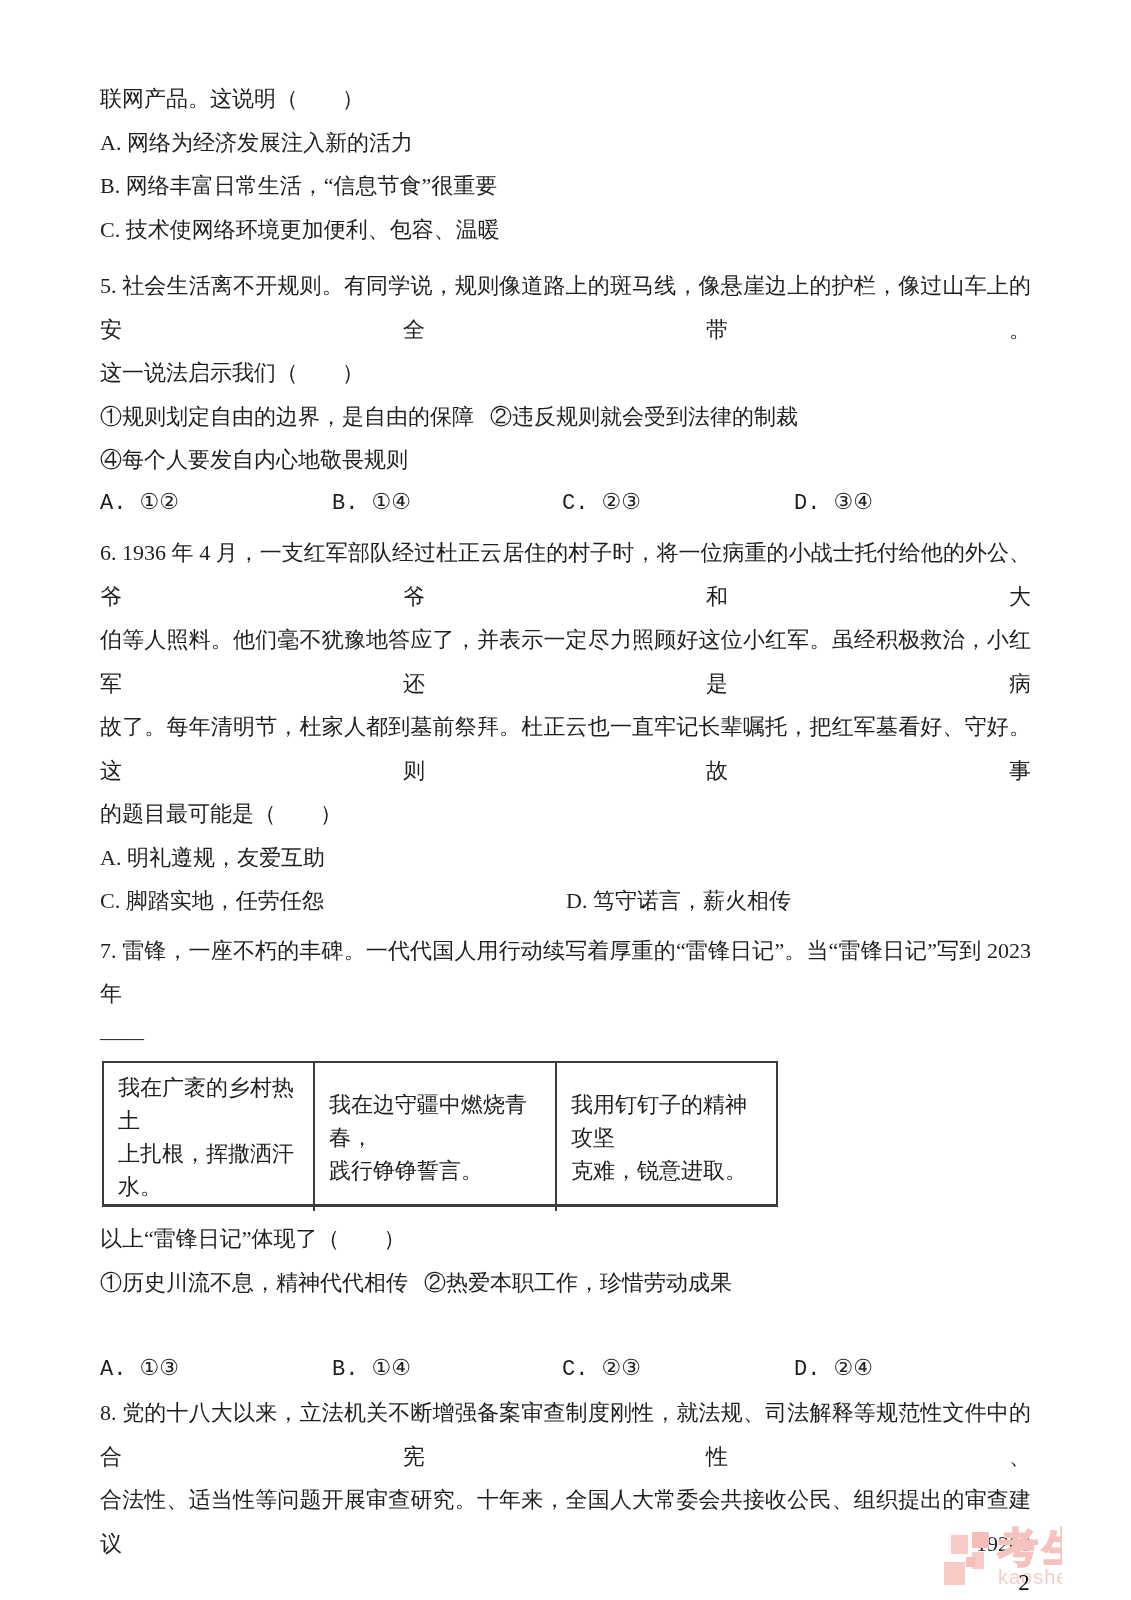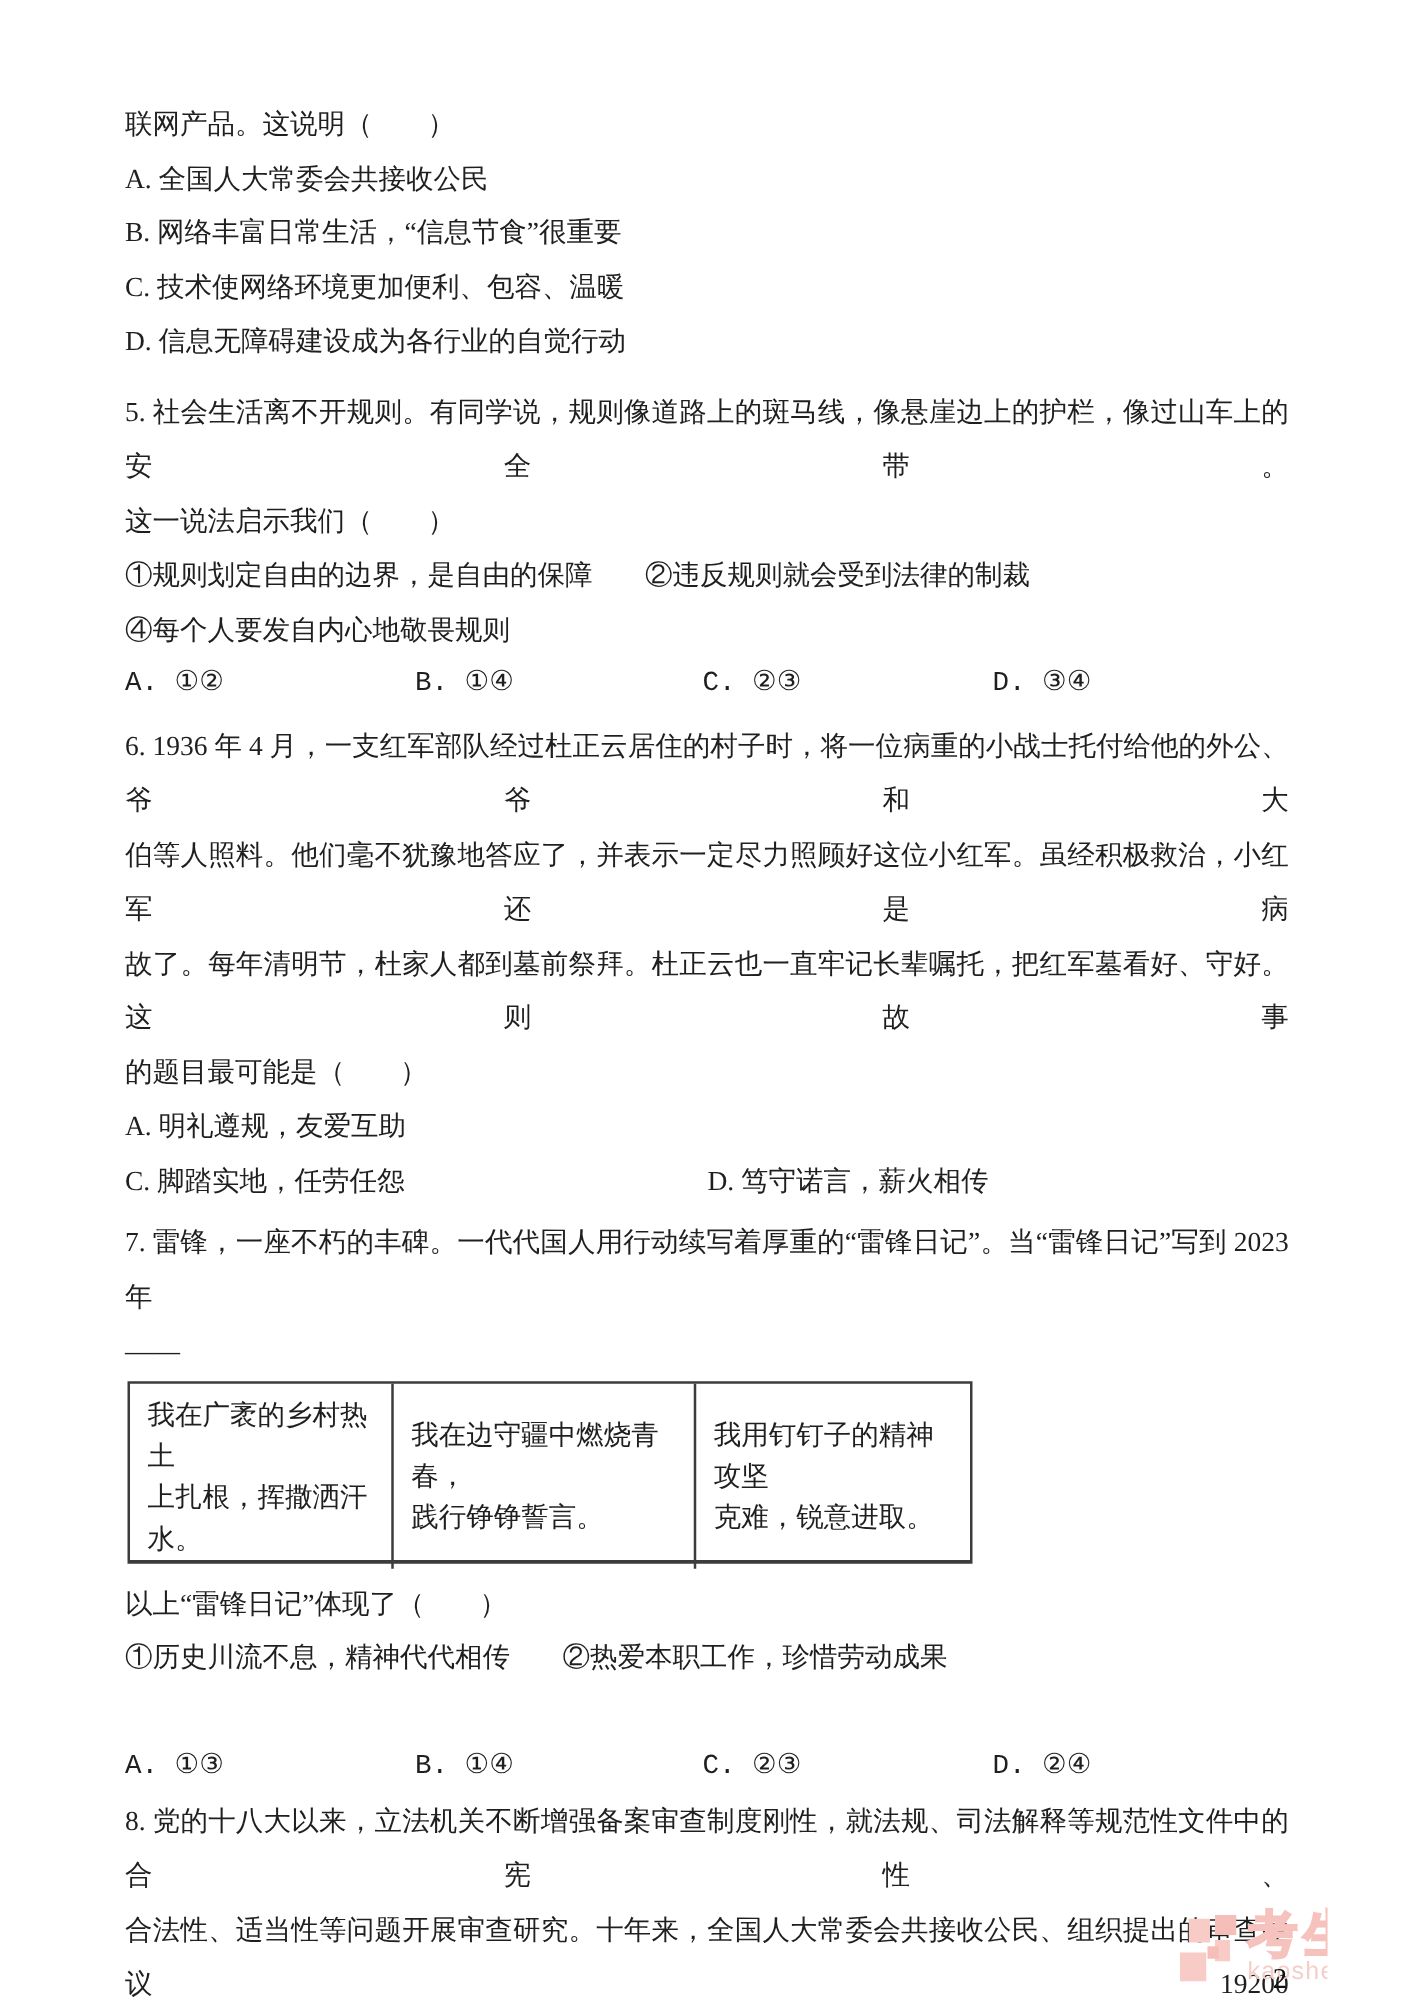--- a/index.html
+++ b/index.html
@@ -16,21 +16,21 @@
     position:absolute;
     left:100px; top:77px;
     width:931px;
   }
   .line { line-height:43.5px; min-height:43.5px; }
   
   .jl { text-align:justify; text-align-last:justify; }
   
   .ll { text-align:left; }
   
-  .pair { display:flex; column-gap:42px; }
+  .pair { display:flex; column-gap:16px; }
   
   .answers { display:grid; grid-template-columns:232px 230px 232px auto;font-family:Liberation Mono, monospace; }
   
   .twocol { display:grid; grid-template-columns:466px auto; }
 
   .sec-q5 { margin-top:13px; }
   .sec-q6 { margin-top:6px; }
   .sec-q7a { margin-top:6px; }
   .sec-q7b { margin-top:10px; }
   .sec-q8 { margin-top:0; }
@@ -79,24 +79,23 @@
   }
 </style>
 </head>
 <body>
 
 <div class="page">
   <main class="content">
 
     <section>
       <div class="line ll">联网产品。这说明（　　）</div>
-      <div class="line ll">A. 全国人大常委会共接收公民</div>
+      <div class="line ll">A. 网络为经济发展注入新的活力</div>
       <div class="line ll">B. 网络丰富日常生活，“信息节食”很重要</div>
       <div class="line ll">C. 技术使网络环境更加便利、包容、温暖</div>
-      <div class="line ll">D. 信息无障碍建设成为各行业的自觉行动</div>
     </section>
 
     <section class="sec-q5">
       <div class="line jl">5. 社会生活离不开规则。有同学说，规则像道路上的斑马线，像悬崖边上的护栏，像过山车上的安全带。</div>
       <div class="line ll">这一说法启示我们（　　）</div>
       <div class="line pair">
         <span>①规则划定自由的边界，是自由的保障</span>
         <span>②违反规则就会受到法律的制裁</span>
       </div>
       <div class="line pair">

